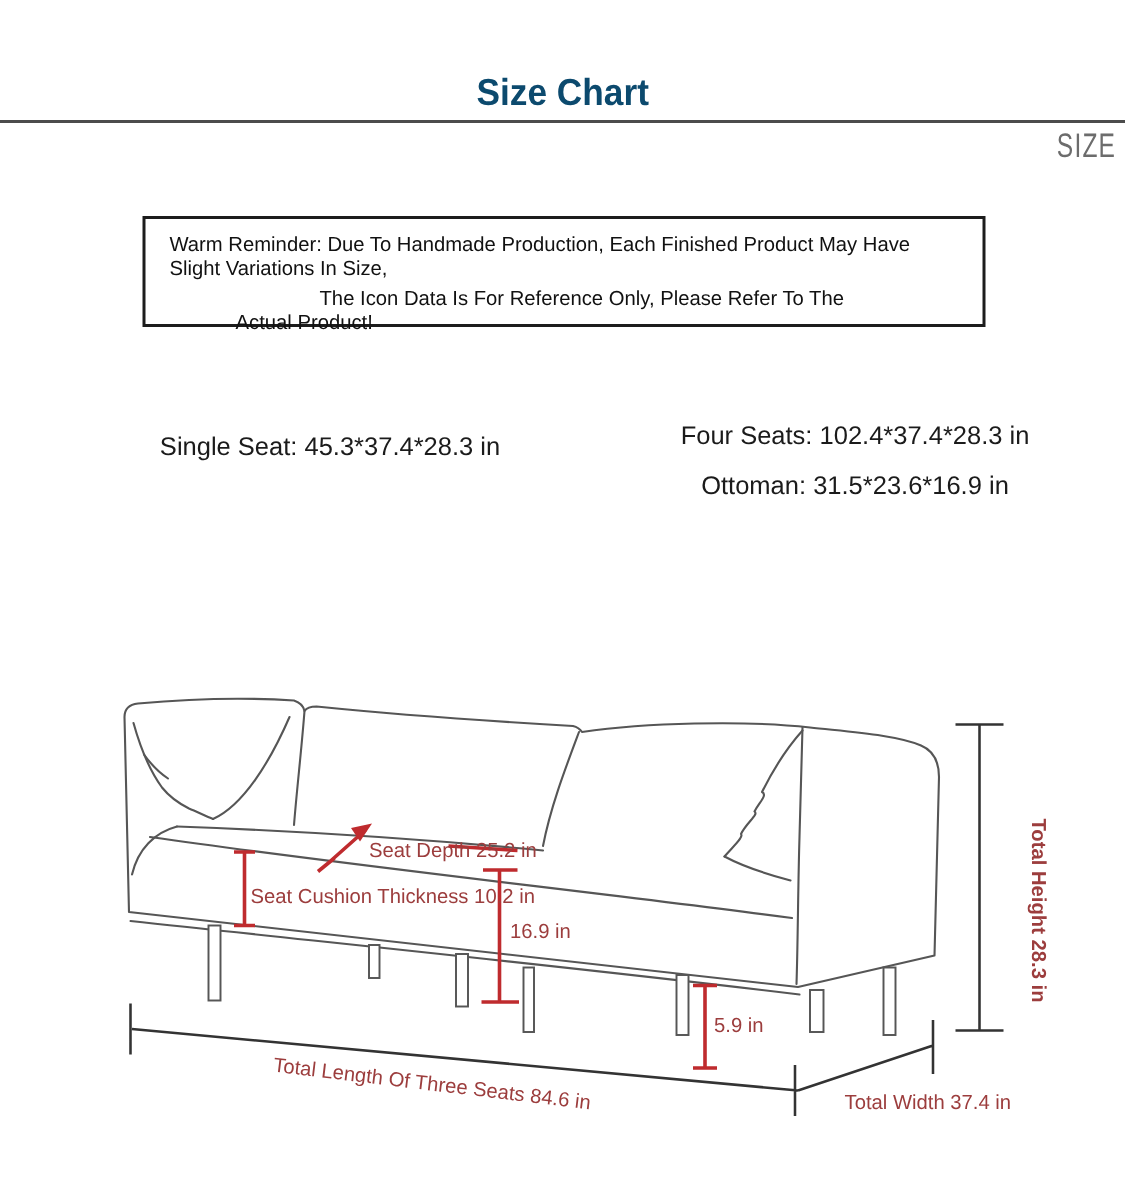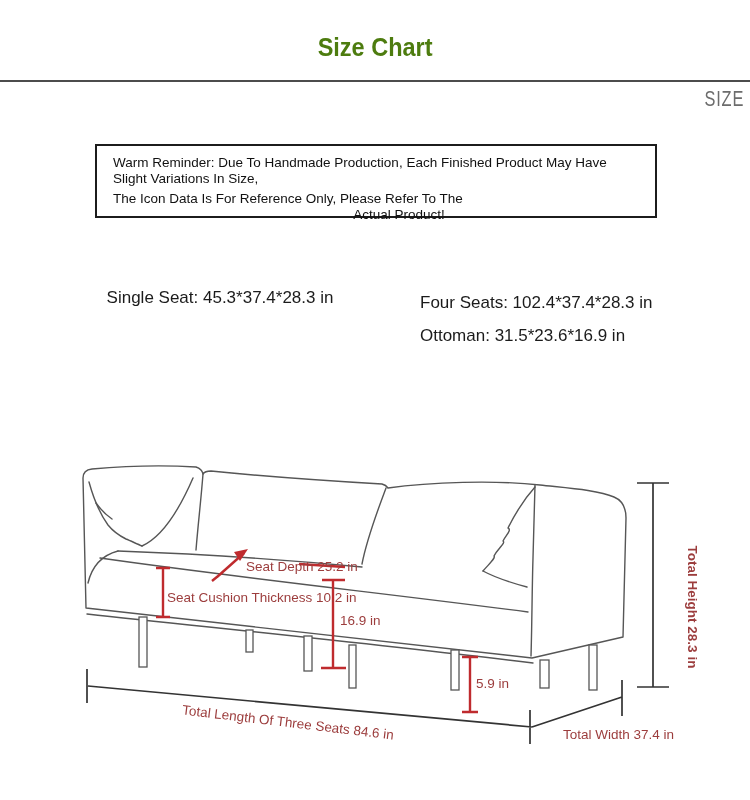--- a/index.html
+++ b/index.html
@@ -7,47 +7,46 @@
     --text-red:#9c3d3d;
     --sketch:#565656;
     --dim:#333333;
   }
   html,body{margin:0;padding:0;background:#ffffff;}
   .page{
     position:relative;width:750px;height:800px;background:#fff;overflow:hidden;
     font-family:"Liberation Sans", sans-serif;color:#1b1b1b;
   }
   .title{
-    position:absolute;top:33px;left:0;width:750px;margin:0;
-    text-align:center;font-size:25px;font-weight:700;color:#4d7c0f;letter-spacing:0;
+    position:absolute;top:48px;left:0;width:750px;margin:0;
+    text-align:center;font-size:25px;font-weight:700;color:#0c4a6e;letter-spacing:0;
   }
   .title .condensed{display:inline-block;transform:scaleX(.94);}
   .divider{position:absolute;top:80px;left:0;width:750px;border-top:2px solid #4c4c4c;}
   .size-label{
     position:absolute;top:86px;left:0;width:750px;text-align:right;
     font-size:21px;color:#6c6c6c;
   }
   .size-label .condensed2{display:inline-block;transform:scale(.78,1.08);letter-spacing:1px;}
   .reminder{
     position:absolute;top:144px;left:95px;width:562px;height:74px;
     border:2px solid #1c1c1c;box-sizing:border-box;
     padding:9px 14px 0 16px;font-size:13.5px;line-height:15.5px;color:#111;
   }
-  .rem-line2{margin-top:5px;}
-  .rem-line3{margin-left:44px;text-align:center;}
+  .rem-line2{margin-top:5px;margin-left:100px;}
+  .rem-line3{margin-left:44px;}
   .specs{position:absolute;top:0;left:0;}
   .spec-col-left{
     position:absolute;top:288px;left:80px;width:280px;text-align:center;
     font-size:17px;
   }
   .spec-col-left .spec-row{margin-bottom:15px;line-height:20px;}
   .spec-col-right{
-    position:absolute;top:281px;left:420px;width:300px;text-align:left;
+    position:absolute;top:281px;left:420px;width:300px;text-align:center;
     font-size:17px;
-    margin-top:12px;
   }
   .spec-col-right .spec-row{margin-bottom:13px;line-height:20px;}
   .diagram{position:absolute;top:440px;left:0;width:750px;height:350px;}
   .sk{fill:none;stroke:var(--sketch);stroke-width:1.4;stroke-linecap:round;stroke-linejoin:round;}
   .skf{fill:#ffffff;stroke:var(--sketch);stroke-width:1.4;stroke-linejoin:round;}
   .leg{fill:#ffffff;stroke:var(--sketch);stroke-width:1.3;}
   .red{fill:none;stroke:var(--line-red);stroke-width:2.4;}
   .redfill{fill:var(--line-red);stroke:none;}
   .dim{fill:none;stroke:var(--dim);stroke-width:1.7;}
   .ann{font-family:"Liberation Sans", sans-serif;font-size:13.5px;fill:var(--text-red);}

